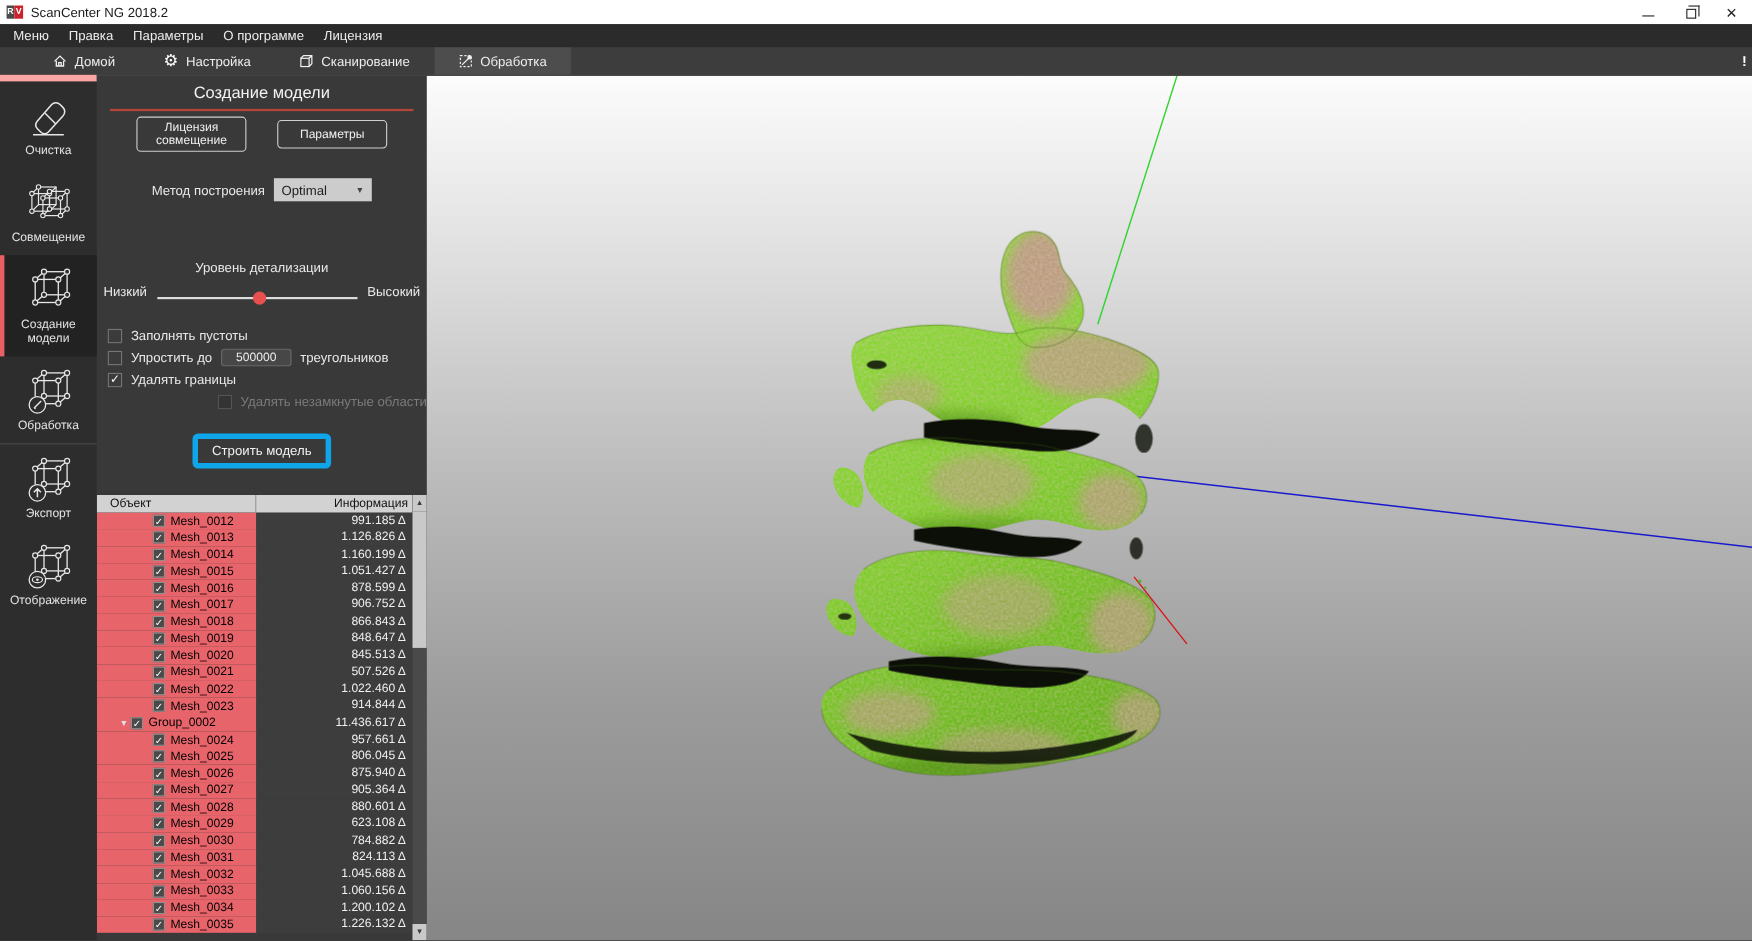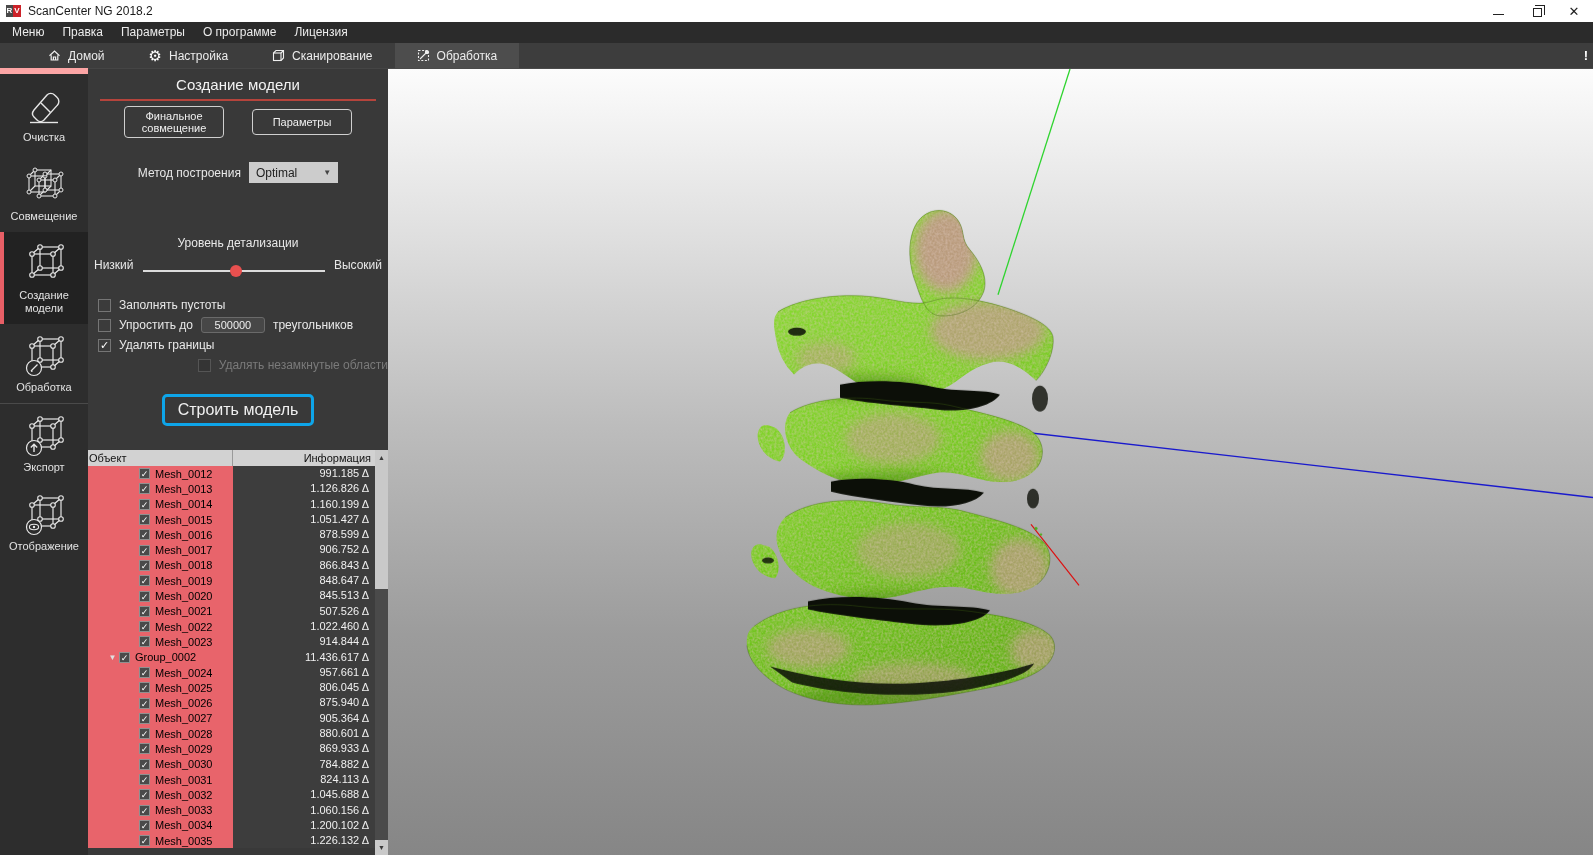--- a/index.html
+++ b/index.html
@@ -65,27 +65,27 @@
   .slider-track { flex:1; height:2px; background:#dcdcdc; margin:0 9px; position:relative; }
   .slider-knob { position:absolute; top:-5px; width:12px; height:12px; border-radius:50%; background:#e8504f; }
 
   .options { margin-top:23px; padding-left:10px; }
   .opt-row { display:flex; align-items:center; height:20px; font-size:12px; gap:8px; }
   .cb { width:13px; height:13px; flex:none; background:#3b3b3b; border:1px solid #757575; display:flex; align-items:center; justify-content:center; font-size:11px; color:#fff; line-height:11px; }
   .opt-row.disabled { color:#7a7a7a;justify-content:flex-end; }
   .opt-row.disabled .cb { border-color:#555; background:#343434; }
   .opt-input { width:64px; height:16px; background:#474747; border:1px solid #6a6a6a; border-radius:3px; color:#ececec; font-size:11px; text-align:center; font-family:inherit; }
 
-  .build-btn { margin:19px auto 0 auto; display:block; background:transparent; border:3px solid #0ea5e9; border-radius:5px; color:#f0f0f0; font-size:16px; padding:4px 13px; font-family:inherit; }
+  .build-btn { margin:19px auto 0 auto; display:block; background:transparent; border:5px solid #0ea5e9; border-radius:5px; color:#f0f0f0; font-size:12px; padding:4px 13px; font-family:inherit; }
 
   
   .table-wrap { margin-top:24px; flex:1; display:flex; overflow:hidden; }
   .table-left { flex:1; display:flex; flex-direction:column; overflow:hidden; }
   .thead { height:16px; background:#d2d2d2; color:#111; font-size:11px; display:flex; flex:none; }
-  .th-obj { width:145px; padding-left:1px; line-height:16px; border-right:1px solid #9a9a9a; }
+  .th-obj { width:145px; padding-left:12px; line-height:16px; border-right:1px solid #9a9a9a; }
   .th-info { flex:1; text-align:right; padding-right:4px; line-height:16px; }
   .tbody { flex:1; overflow:hidden; }
   .trow { height:15.3px; display:flex; }
   .tname { width:145px; flex:none; background:#e8646b; color:#000; display:flex; align-items:center; font-size:11px; }
   .tname .pad2 { width:51px; flex:none; }
   .tname .pad1 { width:18px; flex:none; }
   .tri { width:13px; flex:none; color:#e0e0e0; font-size:8px; text-align:center; }
   .tcb { width:11px; height:11px; flex:none; background:#4a4a4a; border:1px solid #909090; color:#fff; font-size:9px; line-height:10px; text-align:center; margin-right:5px; }
   .tinfo { flex:1; background:#3d3d3d; color:#f0f0f0; font-size:11px; text-align:right; padding-right:6px; line-height:15.3px; }
   .vscroll { width:13px; flex:none; background:#4a4a4a; display:flex; flex-direction:column; }
@@ -318,21 +318,21 @@
           <div>Отображение</div>
         </div>
       </div>
     </div>
 
   <div class="panel">
     <div class="panel-title">Создание модели</div>
     <div class="title-rule"></div>
 
     <div class="btn-row">
-      <button class="pbtn two-line">Финальное совмещение</button>
+      <button class="pbtn two-line">Лицензия совмещение</button>
       <button class="pbtn one-line">Параметры</button>
     </div>
 
     <div class="method-row">
       <span class="method-label">Метод построения</span>
       <div class="method-select">
         <span>Optimal</span>
         <span class="method-caret">▼</span>
       </div>
     </div>
@@ -522,21 +522,21 @@
                 <span>Mesh_0028</span>
               </div>
               <div class="tinfo">880.601 Δ</div>
             </div>
             <div class="trow">
               <div class="tname">
                 <span class="pad2"></span>
                 <span class="tcb">✓</span>
                 <span>Mesh_0029</span>
               </div>
-              <div class="tinfo">869.933 Δ</div>
+              <div class="tinfo">623.108 Δ</div>
             </div>
             <div class="trow">
               <div class="tname">
                 <span class="pad2"></span>
                 <span class="tcb">✓</span>
                 <span>Mesh_0030</span>
               </div>
               <div class="tinfo">784.882 Δ</div>
             </div>
             <div class="trow">

